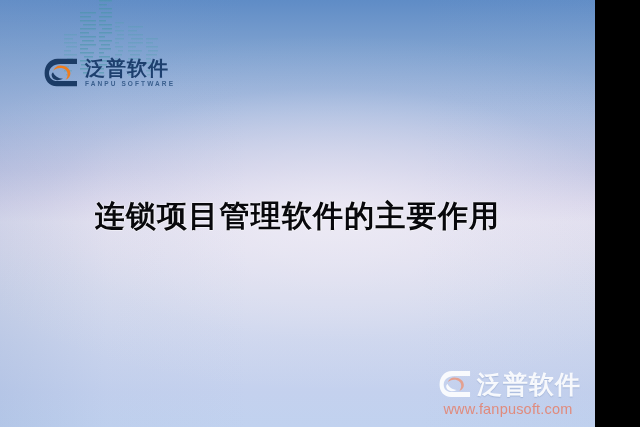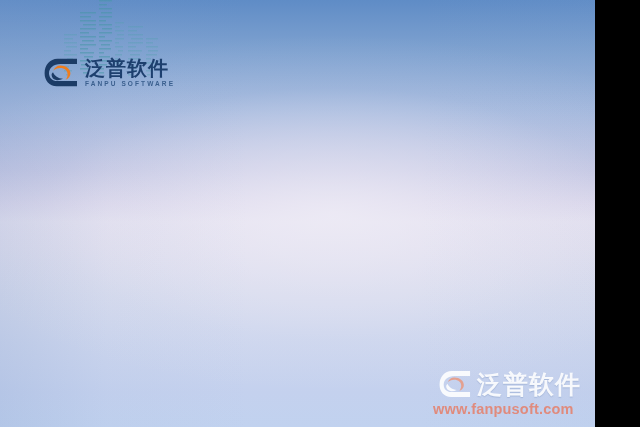--- a/index.html
+++ b/index.html
@@ -138,23 +138,23 @@
     font-size: 25px;
     font-weight: 700;
     color: rgba(255,255,255,0.90);
     letter-spacing: 1px;
     line-height: 1;
     white-space: nowrap;
     text-shadow: 0 1px 1px rgba(110,135,180,0.35);
   }
   .watermark .url {
     margin-top: 3px;
-    text-align: left;
+    text-align: center;
     font-size: 14.5px;
-    font-weight: 700;
+    font-weight: 400;
     color: #e08b7d;
     letter-spacing: 0.2px;
     white-space: nowrap;
   }
 </style>
 </head>
 <body>
 
 <div id="stage">
 
@@ -276,20 +276,21 @@
       <path d="M13.5 0.8 L33 0.8 L33 6.0 L16.5 6.0 C9.4 6.0 5.0 10.2 5.0 15.2 C5.0 19.6 8.2 23.0 13.2 23.0 L33 23.0 L33 28.2 L12.8 28.2 C5.2 28.2 0.6 22.6 0.6 15.3 C0.6 7.2 5.9 0.8 13.5 0.8 Z" fill="#1c3c66"></path>
       <path d="M16.2 7.6 C22.0 7.6 26.4 11.0 26.4 15.6 C26.4 18.5 24.6 20.8 21.6 21.8 C23.0 19.9 23.6 18.2 23.6 16.4 C23.6 12.6 20.6 10.0 16.0 10.0 C13.2 10.0 10.9 11.0 9.3 12.7 C10.6 9.6 13.0 7.6 16.2 7.6 Z" fill="#ef7d1e"></path>
       <path d="M9.0 14.2 C10.4 17.8 14.2 20.4 19.0 20.8 C16.9 21.9 14.8 22.4 12.8 22.2 C9.6 21.8 7.6 19.6 7.6 17.0 C7.6 16.0 8.1 15.0 9.0 14.2 Z" fill="#1c3c66"></path>
     </svg>
     <div class="wordblock">
       <div class="cn">泛普软件</div>
       <div class="en">FANPU SOFTWARE</div>
     </div>
   </div>
 
+  <div class="title">连锁项目管理软件的主要作用</div>
 
   <div class="watermark">
     <div class="row">
       <svg class="mark" viewBox="0 0 34 29">
         <path d="M13.5 0.8 L33 0.8 L33 6.0 L16.5 6.0 C9.4 6.0 5.0 10.2 5.0 15.2 C5.0 19.6 8.2 23.0 13.2 23.0 L33 23.0 L33 28.2 L12.8 28.2 C5.2 28.2 0.6 22.6 0.6 15.3 C0.6 7.2 5.9 0.8 13.5 0.8 Z" fill="rgba(255,255,255,0.88)"></path>
         <path d="M16.2 7.6 C22.0 7.6 26.4 11.0 26.4 15.6 C26.4 18.5 24.6 20.8 21.6 21.8 C23.0 19.9 23.6 18.2 23.6 16.4 C23.6 12.6 20.6 10.0 16.0 10.0 C13.2 10.0 10.9 11.0 9.3 12.7 C10.6 9.6 13.0 7.6 16.2 7.6 Z" fill="#e4a08f"></path>
         <path d="M9.0 14.2 C10.4 17.8 14.2 20.4 19.0 20.8 C16.9 21.9 14.8 22.4 12.8 22.2 C9.6 21.8 7.6 19.6 7.6 17.0 C7.6 16.0 8.1 15.0 9.0 14.2 Z" fill="rgba(255,255,255,0.88)"></path>
       </svg>
       <div class="cn">泛普软件</div>
     </div>

